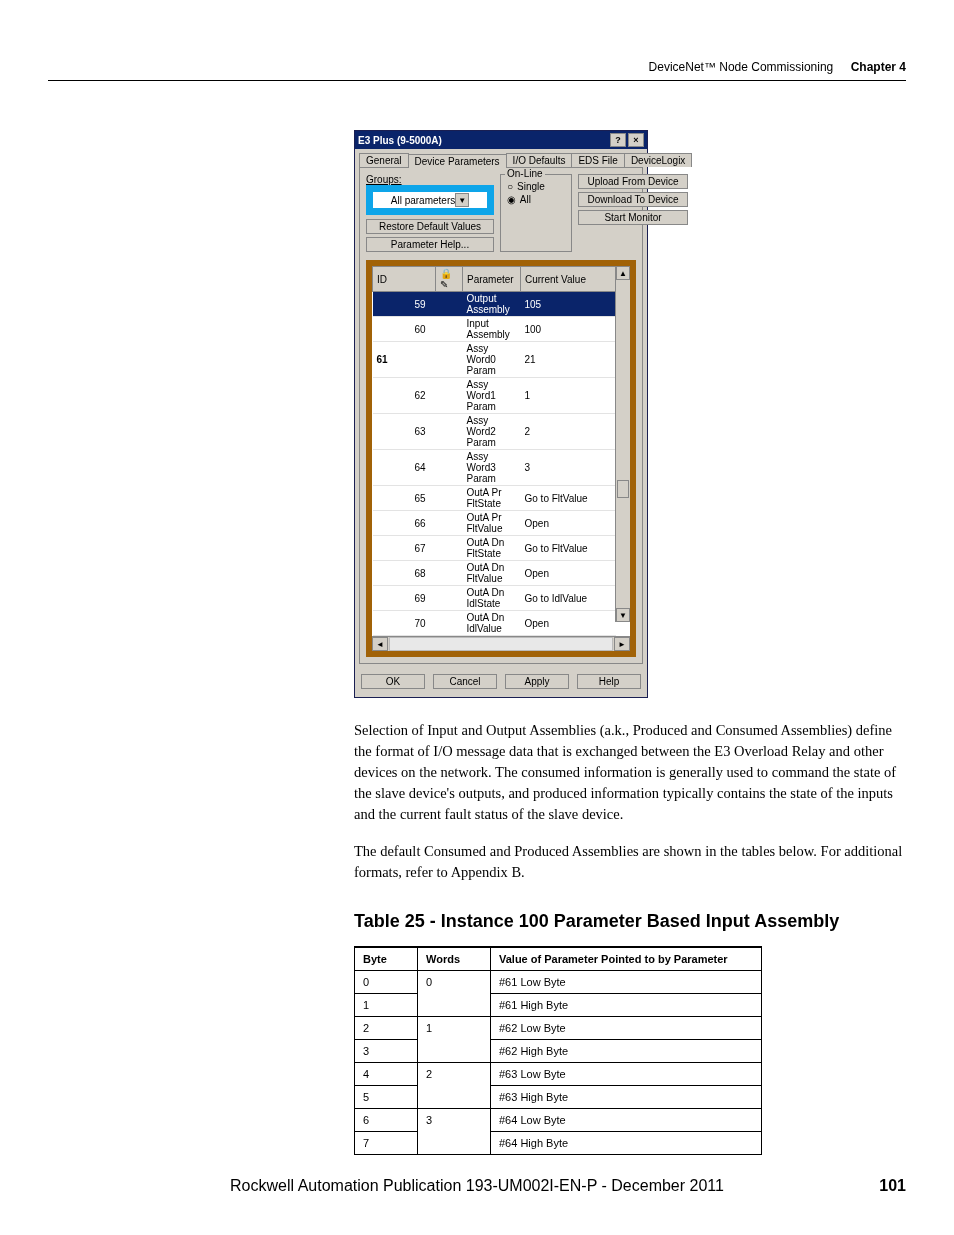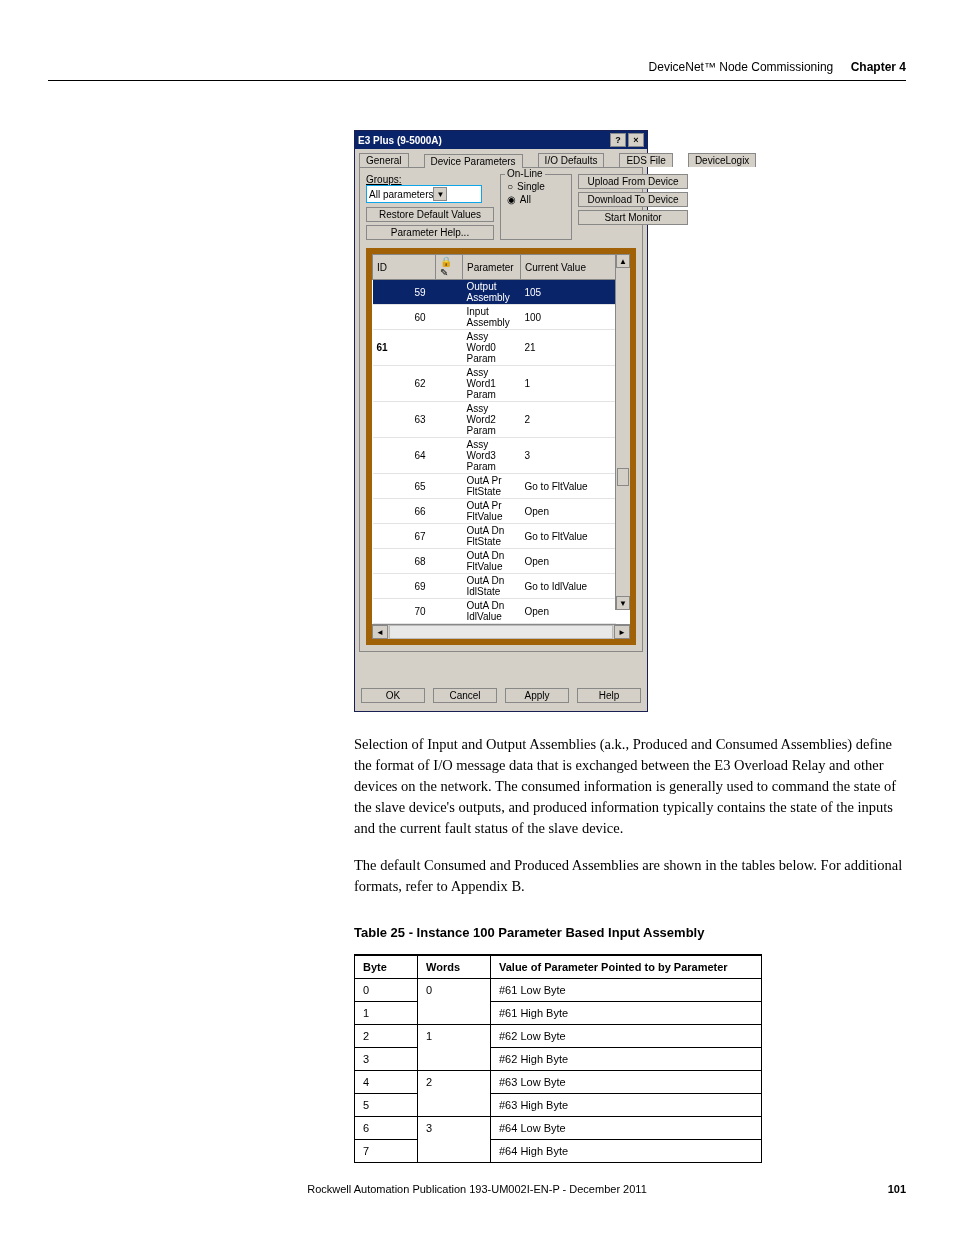--- a/index.html
+++ b/index.html
@@ -68,21 +68,21 @@
     width: 14px; height: 12px;
     background:#d4d0c8;
     border:1px solid #888;
     margin-left:2px;
     display:flex;align-items:center;justify-content:center;
     font-size:9px;color:#000;
   }
   .dlg-tabs {
     display:flex;
     padding: 4px 4px 0 4px;
-    gap:16px;
+    gap:0;
     font-size:10px;
     align-items:flex-end;
   }
   .dlg-tab {
     border:1px solid #888;
     border-bottom:none;
     padding:1px 6px;
     background:#d4d0c8;
     margin-right:-1px;
     white-space: nowrap;
@@ -93,22 +93,22 @@
     margin:0 4px 4px 4px;
     padding:6px;
     background:#d4d0c8;
   }
   .dlg-row1 { display:flex; gap:6px;}
   .groupbox {
     flex:1;
   }
   .grp-label {font-size:10px; text-decoration: underline;}
   .dropdown {
-    display:flex; align-items:center; justify-content:flex-start;
-    border:1px solid #0ea5e9; background:#fff; height:16px; padding:0 2px; width:110px;
+    display:flex; align-items:center; justify-content:center;
+    border:7px solid #0ea5e9; background:#fff; height:16px; padding:0 2px; width:110px;
   }
   .dropdown .arrow{width:12px;height:12px;background:#d4d0c8;border:1px solid #888;
     display:flex;align-items:center;justify-content:center;font-size:8px;}
   .btn {
     border:1px solid #888; background:#d4d0c8; padding:1px 4px; font-size:10px;
     display:inline-block; text-align:center;
   }
   .fieldset {
     border:1px solid #888; padding:4px 6px 6px 6px; position:relative; flex:0 0 58px;
   }
@@ -136,32 +136,32 @@
     display:flex;align-items:center;justify-content:center;font-size:8px;}
   .hscroll .track{flex:1;height:12px;background:#e8e8e8;border:1px solid #bbb;margin:0 1px;}
   .vscroll{position:absolute;right:0;top:0;bottom:14px;width:14px;background:#d4d0c8;
     border-left:1px solid #888;display:flex;flex-direction:column;}
   .vscroll .sb-btn{height:12px;border:1px solid #888;background:#d4d0c8;
     display:flex;align-items:center;justify-content:center;font-size:8px;}
   .vscroll .vthumb{position:absolute;left:1px;right:1px;top:60%;height:16px;background:#d4d0c8;border:1px solid #888;}
   .param-wrap{position:relative;padding-right:14px;}
 
   .dlg-bottom{display:flex;justify-content:center;gap:8px;padding:6px 0 8px 0;}
-  .dlg-bottom .btn{width:54px;margin-top:26px;}
+  .dlg-bottom .btn{width:54px;}
 
   
   .bodytext {
     font-family: Georgia, 'Times New Roman', serif;
     font-size: 14.5px;
     line-height: 1.45;
     margin-bottom: 16px;
   }
   .tbl-caption {
     font-weight: bold;
-    font-size: 13px;
+    font-size: 18px;
     margin: 28px 0 14px 0;
   }
   table.doc-table {
     border-collapse: collapse;
     font-size: 11px;
     width: 408px;
   }
   table.doc-table th, table.doc-table td {
     border: 1px solid #000;
     padding: 5px 8px;
@@ -173,21 +173,21 @@
     background:#fff;
     border-top:2px solid #000;
   }
   table.doc-table td.words-span { vertical-align: top; }
 
   .footer {
     position: absolute;
     bottom: 40px;
     left: 48px;
     right: 48px;
-    font-size: 11px;
+    font-size: 16px;
     display:flex;
     justify-content:space-between;
   }
   .footer .pub { flex:1; text-align:center; }
   .footer .pg  { font-weight:bold; width:40px; text-align:right;}
 </style>
 </head>
 <body>
 
 <div class="page">

